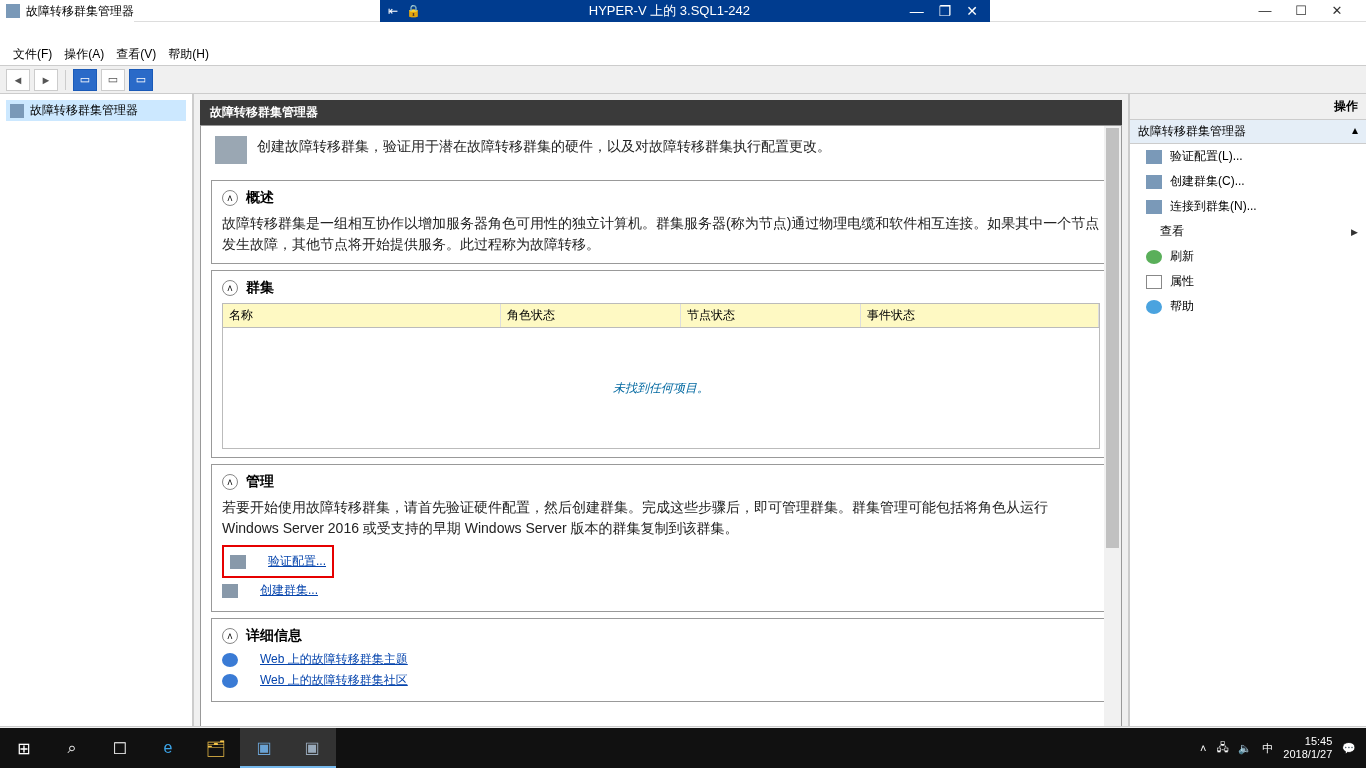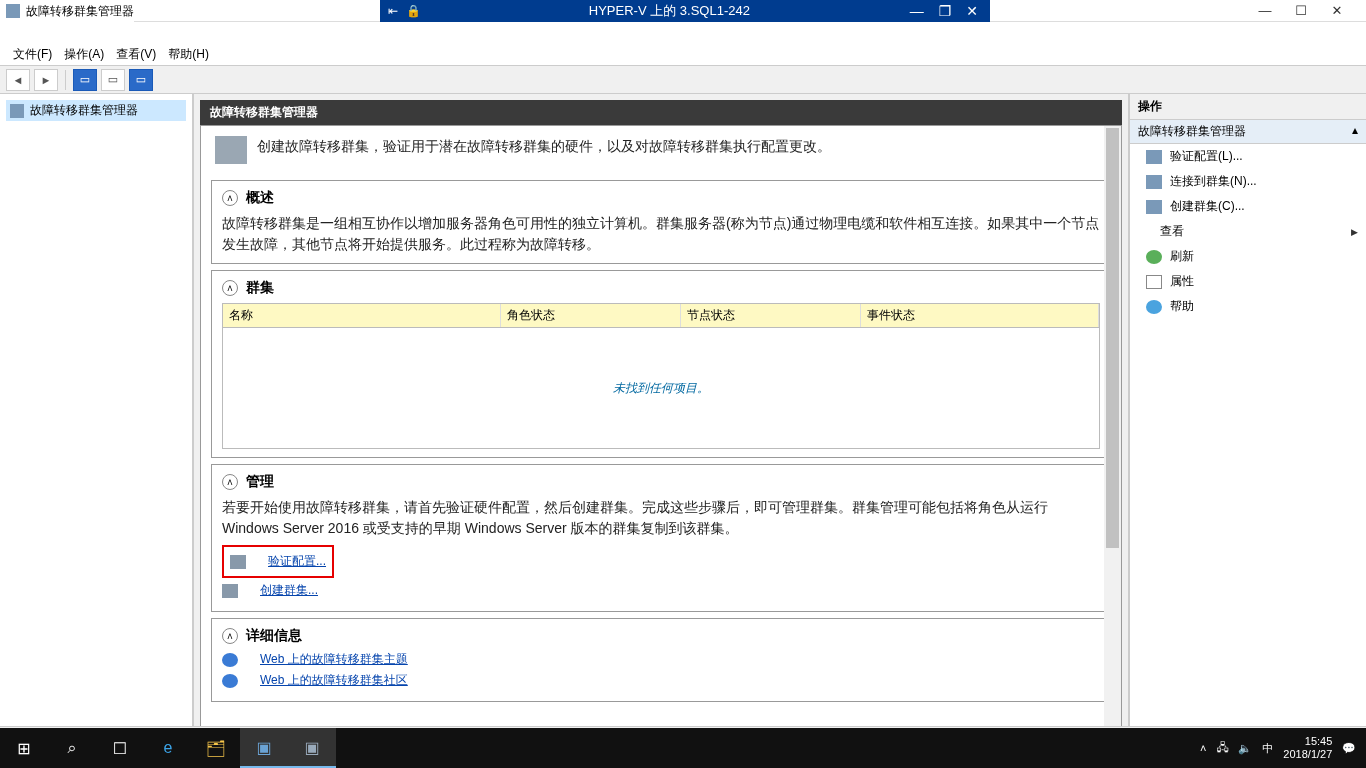--- a/index.html
+++ b/index.html
@@ -56,21 +56,21 @@
 .grid-head div { padding: 3px 6px; border-right: 1px solid #ddd; font-size: 12px; }
 .grid-body { height: 120px; display: flex; align-items: center; justify-content: center; font-style: italic; color: #0369a1; }
 
 .link-row { display: flex; align-items: center; gap: 22px; margin: 4px 0; }
 .link-row a { color: #0645ad; text-decoration: underline; font-size: 12px; }
 .link-icon { width: 16px; height: 14px; background: #8899aa; }
 .link-icon.globe { background: #3a7bd5; border-radius: 50%; }
 .red-box { border: 2px solid #e60000; padding: 2px 6px; display: inline-flex; }
 
 .actions-pane { width: 238px; border-left: 2px solid #ccc; background: #fff; }
-.actions-title { background: #f0f0f0; padding: 4px 8px; font-weight: bold; border-bottom: 1px solid #ccc; }
+.actions-title { background: #f0f0f0; padding: 4px 8px; font-weight: bold; border-bottom: 1px solid #ccc; text-align: right; }
 .actions-section { background: #e5eef7; padding: 3px 8px; font-size: 12px; border-bottom: 1px solid #ccc; display:flex; justify-content:space-between; }
 .action-item { display: flex; align-items: center; gap: 8px; padding: 4px 8px 4px 16px; font-size: 12px; text-align: right; }
 .ai-icon { width: 16px; height: 14px; display: inline-block; }
 .ai-icon.gear { background: #7a99b8; }
 .ai-icon.refresh { background: #5aaf5a; border-radius: 50%; }
 .ai-icon.prop { background: #fff; border: 1px solid #888; }
 .ai-icon.help { background: #4aa3df; border-radius: 50%; }
 .action-item.expandable::after { content: "▶"; margin-left: auto; font-size: 9px; color: #333; }
 
 .statusbar { height: 20px; background: #f0f0f0; border-top: 1px solid #ccc; padding: 2px 6px; font-size: 11px; }
@@ -213,25 +213,25 @@
     <div class="actions-section">
       <span>故障转移群集管理器</span>
       <span>▴</span>
     </div>
     <div class="action-item">
       <span class="ai-icon gear"></span>
       <span>验证配置(L)...</span>
     </div>
     <div class="action-item">
       <span class="ai-icon gear"></span>
+      <span>创建群集(C)...</span>
+    </div>
+    <div class="action-item">
+      <span class="ai-icon gear"></span>
       <span>连接到群集(N)...</span>
-    </div>
-    <div class="action-item">
-      <span class="ai-icon gear"></span>
-      <span>创建群集(C)...</span>
     </div>
     <div class="action-item expandable" style="padding-left:30px;">
       <span>查看</span>
     </div>
     <div class="action-item">
       <span class="ai-icon refresh"></span>
       <span>刷新</span>
     </div>
     <div class="action-item">
       <span class="ai-icon prop"></span>

